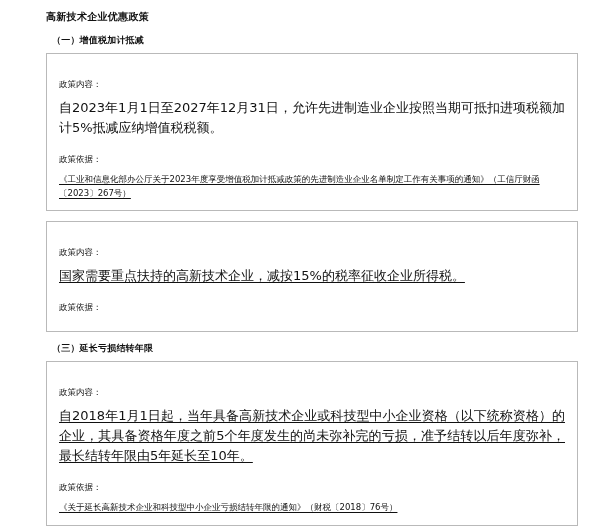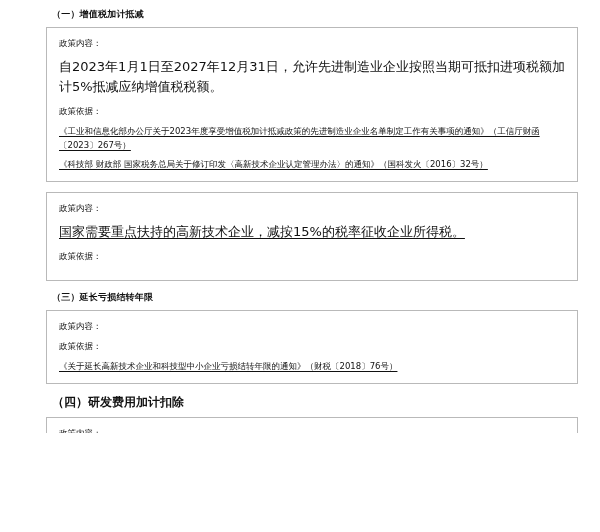--- a/index.html
+++ b/index.html
@@ -44,21 +44,21 @@
   }
   .block {
     margin-bottom: 9px;
   }
   .block:last-child {
     margin-bottom: 0;
   }
   .block-label {
     font-size: 8.5px;
     color: #111;
-    margin: 1px 0 8px 0;
+    margin: 16px 0 8px 0;
     line-height: 1.3;
   }
   .para {
     font-size: 13px;
     color: #111;
     line-height: 1.55;
     margin: 0 0 7px 0;
     text-align: justify;
   }
   .para:last-child {
@@ -93,48 +93,49 @@
     height: 16px;
     overflow: hidden;
   }
   .tail-card .block-label { margin-bottom: 0; }
 </style>
 </head>
 <body>
 
 <div class="page">
 
+  <div class="doc-title">高新技术企业优惠政策</div>
 
   <div class="section-heading">（一）增值税加计抵减</div>
   <div class="card">
     <div class="block">
       <div class="block-label">政策内容：</div>
       <p class="para">自2023年1月1日至2027年12月31日，允许先进制造业企业按照当期可抵扣进项税额加计5%抵减应纳增值税税额。</p>
     </div>
     <div class="block">
       <div class="block-label">政策依据：</div>
       <p class="ref underline">《工业和信息化部办公厅关于2023年度享受增值税加计抵减政策的先进制造业企业名单制定工作有关事项的通知》（工信厅财函〔2023〕267号）</p>
-      <p class="ref underline">《科技部 财政部 国家税务总局关于修订印发〈高新技术企业认定管理办法〉的通知》（国科发火〔2016〕32号）</p>
     </div>
   </div>
 
   <div class="card">
     <div class="block">
       <div class="block-label">政策内容：</div>
       <p class="para underline">国家需要重点扶持的高新技术企业，减按15%的税率征收企业所得税。</p>
     </div>
     <div class="block">
       <div class="block-label">政策依据：</div>
     </div>
   </div>
 
   <div class="section-heading">（三）延长亏损结转年限</div>
   <div class="card">
     <div class="block">
       <div class="block-label">政策内容：</div>
+      <p class="para underline">自2018年1月1日起，当年具备高新技术企业或科技型中小企业资格（以下统称资格）的企业，其具备资格年度之前5个年度发生的尚未弥补完的亏损，准予结转以后年度弥补，最长结转年限由5年延长至10年。</p>
     </div>
     <div class="block">
       <div class="block-label">政策依据：</div>
       <p class="ref underline">《关于延长高新技术企业和科技型中小企业亏损结转年限的通知》（财税〔2018〕76号）</p>
     </div>
   </div>
 
   <div class="tail-heading">（四）研发费用加计扣除</div>
   <div class="tail-card">
     <div class="block-label">政策内容：</div>

